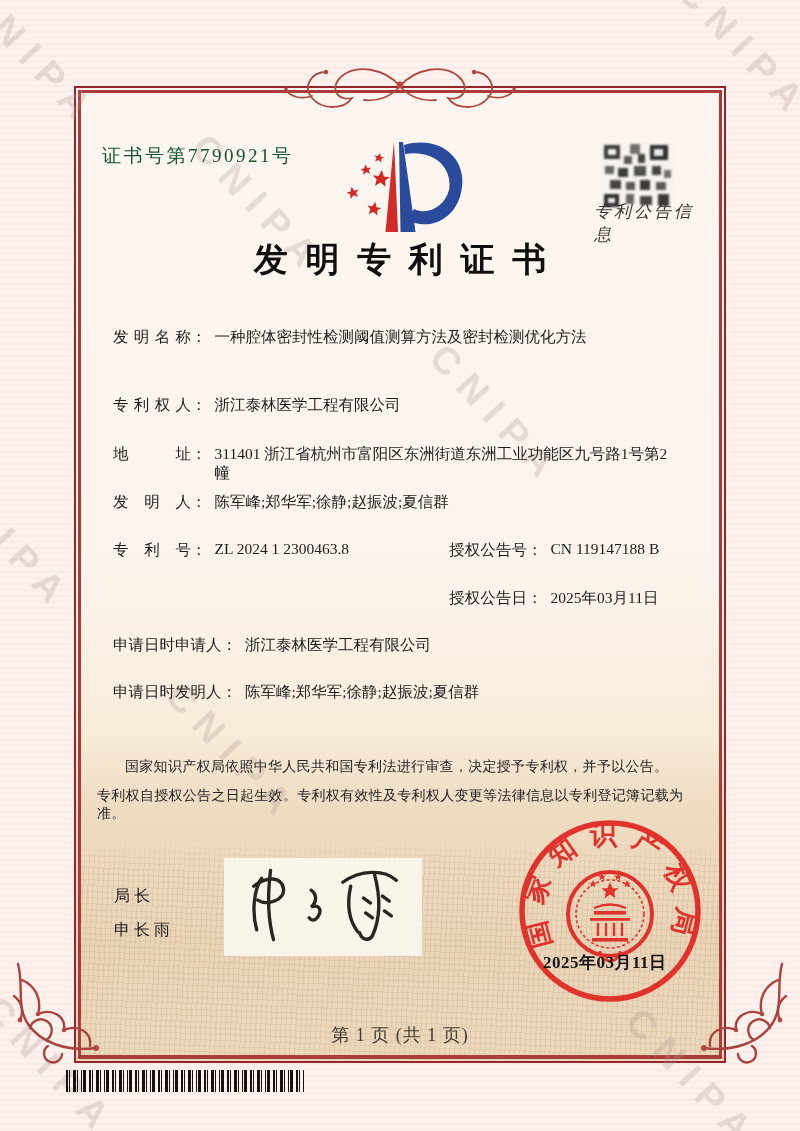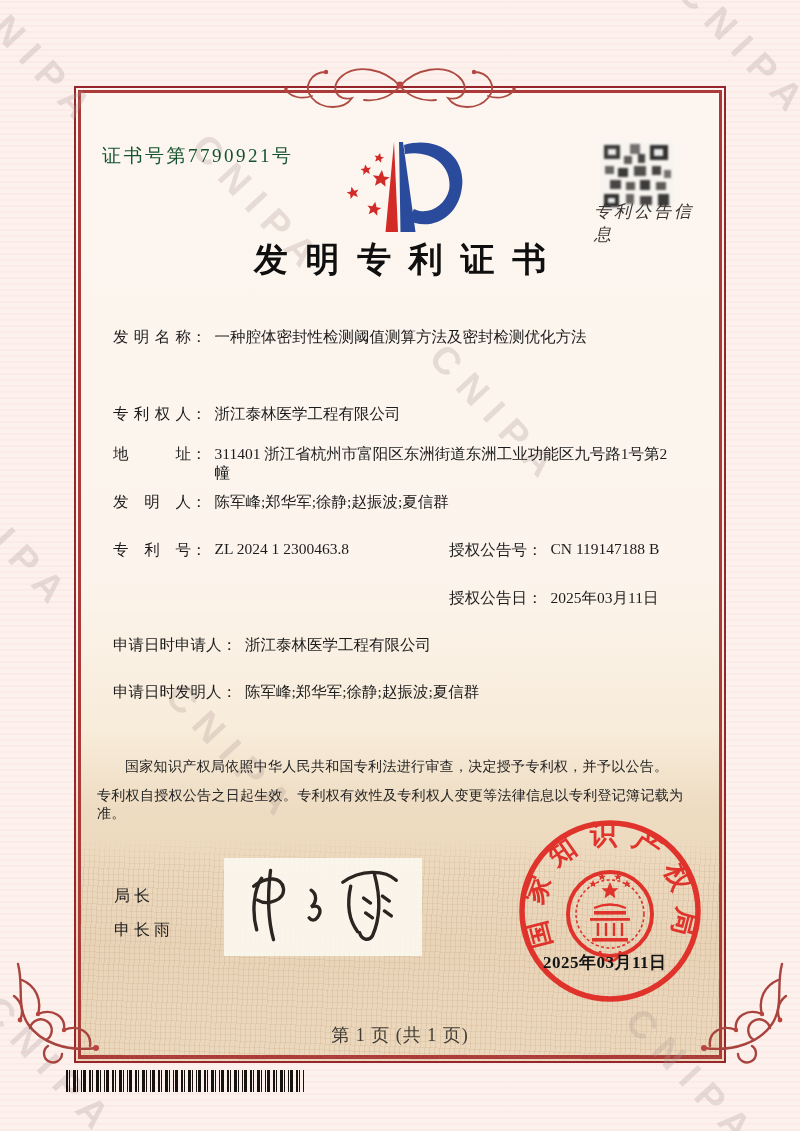--- a/index.html
+++ b/index.html
@@ -60,21 +60,21 @@
   }
 
   
   .row { position:absolute; left:113px; z-index:5; font-size:15.5px; color:#1c1c1c; }
   .row2 { left:449px; }
   .lbl { display:inline-block; width:78px; text-align:justify; text-align-last:justify; vertical-align:top; }
   .lbl-long { display:inline-block; width:auto; vertical-align:top; }
   .colon { vertical-align:top; }
   .val { display:inline-block; vertical-align:top; margin-left:8px; }
   .val-wrap { width:465px; line-height:19px; }
-  .r-name{top:327px;} .r-holder{top:404px;} .r-address{top:444px;} .r-inv{top:492px;}
+  .r-name{top:327px;} .r-holder{top:395px;} .r-address{top:444px;} .r-inv{top:492px;}
   .r-patno{top:540px;} .r-grantno{top:540px;} .r-filing{top:588px;} .r-grantdate{top:588px;}
   .r-appf{top:635px;} .r-invf{top:682px;}
 
   
   .legal { position:absolute; left:97px; width:614px; z-index:5; font-size:14px; letter-spacing:0.3px; color:#242424; }
   .legal1 { top:758px; text-indent:2em; }
   .legal2 { top:787px; }
 
   
   .director { position:absolute; left:114px; z-index:5; font-family:"Liberation Sans","DejaVu Sans",sans-serif;

